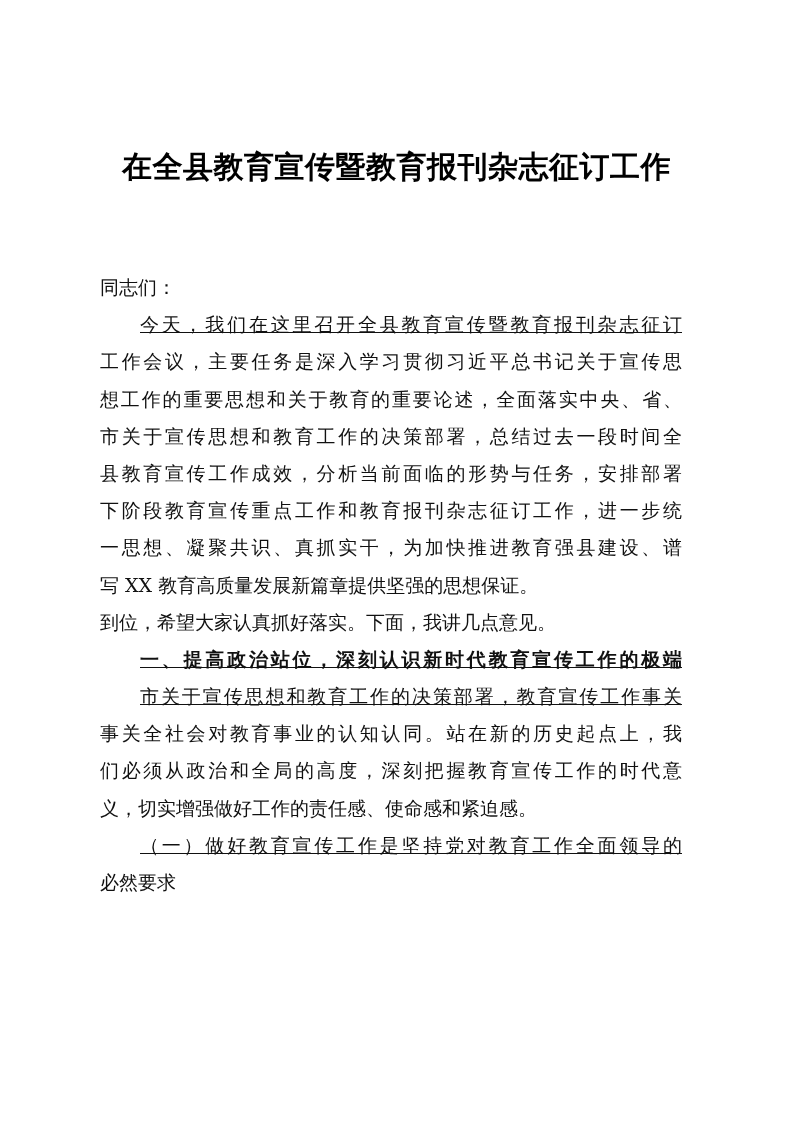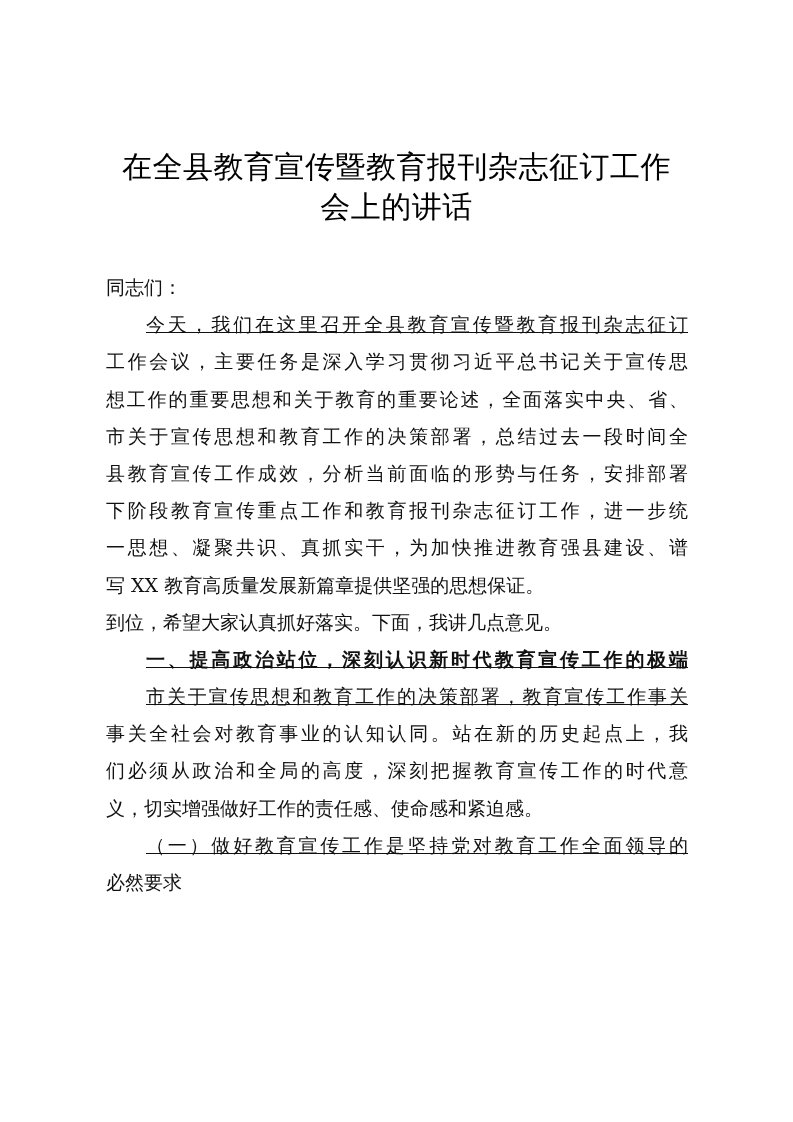--- a/index.html
+++ b/index.html
@@ -1,33 +1,32 @@
 <!DOCTYPE html>
 <html><head>
   <meta charset="utf-8">
   <style>
     html, body { margin: 0; padding: 0; background: #ffffff; }
     body { width: 793px; height: 1122px; position: relative; overflow: hidden;
            font-family: "DejaVu Serif", "Liberation Serif", serif; color: #111; }
     .title { position: absolute; left: 90px; width: 613px; top: 147px; text-align: center;
-             font-family: "DejaVu Sans", "Liberation Sans", sans-serif; font-weight: normal;
+             font-family: "DejaVu Sans", "Liberation Sans", sans-serif; font-weight: bold;
              font-size: 30px; line-height: 40px; color: #000; letter-spacing: 0.5px; }
-    .body { position: absolute; left: 106px; width: 582px; top: 269px; }
+    .body { position: absolute; left: 100px; width: 582px; top: 269px; }
     .line { height: 37.2px; line-height: 37.2px; font-size: 19px; white-space: nowrap;
             text-align-last: justify; text-align: justify; }
     .line.last { text-align-last: left; }
     .indent { padding-left: 40px; text-decoration: underline; }
     .bold { font-weight: bold; }
   </style>
 </head>
 <body>
 
 <div class="title">
   <div>在全县教育宣传暨教育报刊杂志征订工作</div>
-  <div>会上的讲话</div>
 </div>
 
 <div class="body" id="body">
     <div class="line last">同志们：</div>
     <div class="line indent">今天，我们在这里召开全县教育宣传暨教育报刊杂志征订</div>
     <div class="line">工作会议，主要任务是深入学习贯彻习近平总书记关于宣传思</div>
     <div class="line">想工作的重要思想和关于教育的重要论述，全面落实中央、省、</div>
     <div class="line">市关于宣传思想和教育工作的决策部署，总结过去一段时间全</div>
     <div class="line">县教育宣传工作成效，分析当前面临的形势与任务，安排部署</div>
     <div class="line">下阶段教育宣传重点工作和教育报刊杂志征订工作，进一步统</div>

